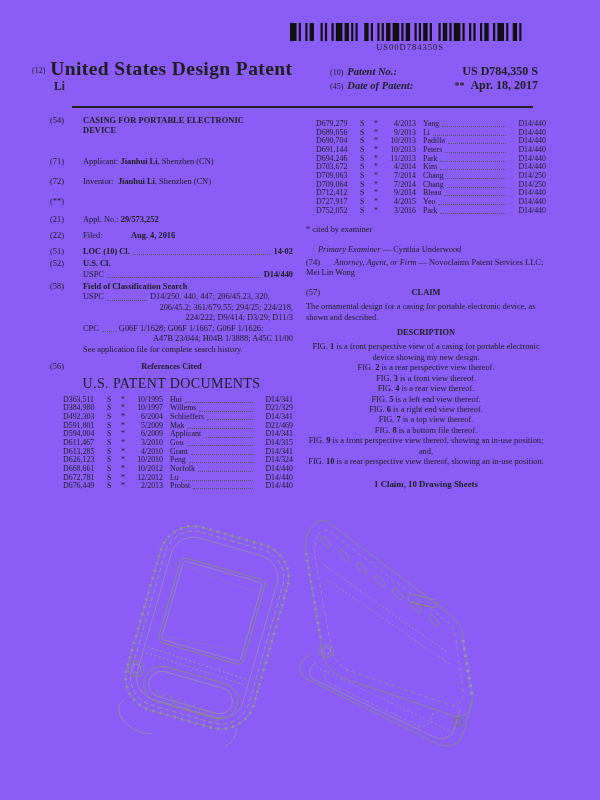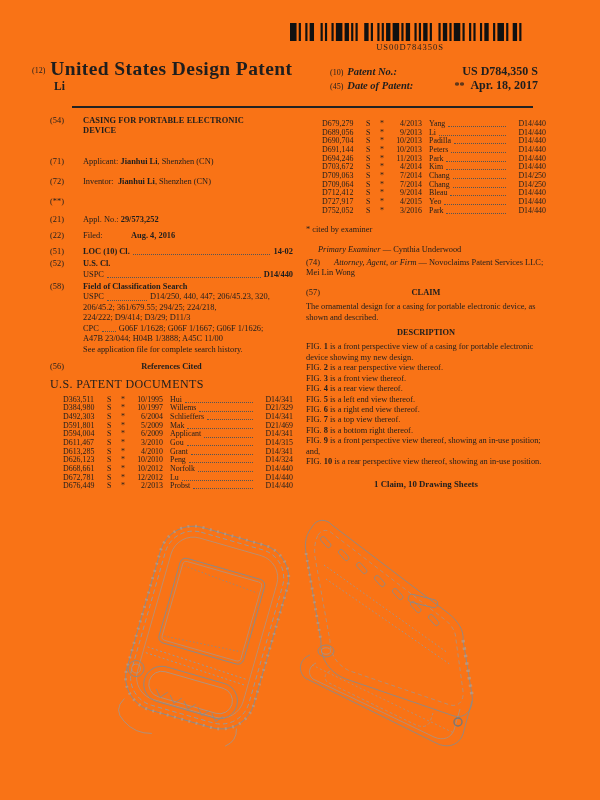--- a/index.html
+++ b/index.html
@@ -1,16 +1,16 @@
 <!DOCTYPE html>
 <html><head>
 <meta charset="utf-8">
 <style>
   html,body{margin:0;padding:0;background:#ffffff;}
-  .page{position:relative;width:600px;height:800px;background:#f97316;overflow:hidden;
+  .page{position:relative;width:600px;height:800px;background:#8b5cf6;overflow:hidden;
         font-family:"Liberation Serif",serif;color:#1e1e1e;}
   
   .barcode-wrap{position:absolute;left:290px;top:23px;width:240px;text-align:center;}
   .barcode-bars{display:block;width:238px;height:18px;}
   .barcode-text{font-size:8.5px;letter-spacing:1px;margin-top:1px;}
   
   .masthead{position:absolute;left:32px;top:58px;width:506px;display:flex;justify-content:space-between;}
   .mh-left{width:292px;}
   .mh-titlerow{display:flex;align-items:flex-start;}
   .mh-code{font-size:8px;margin-top:8px;margin-right:5px;flex:none;}
@@ -31,39 +31,39 @@
   .entry .code{width:33px;flex:none;}
   .entry .body{flex:1;}
   .bold{font-weight:bold;}
   .title-text{font-weight:bold;max-width:172px;letter-spacing:0.1px;}
   .kv{display:flex;}
   .kv .k{width:48px;flex:none;}
   .flexline{display:flex;}
   .lead{flex:1;border-bottom:1.2px dotted #555;margin:0 3px 2px 3px;min-width:6px;}
   .lead-fixed{border-bottom:1.2px dotted #555;margin:0 3px 2px 3px;}
   .w44{width:40px;} .w16{width:14px;}
-  .rline{}
+  .rline{text-align:right;}
   .center-head{position:relative;text-align:center;margin-bottom:7px;}
   .center-head .code-abs{position:absolute;left:0;top:0;}
-  .subhead{text-align:left;font-size:12px;letter-spacing:0.4px;margin-bottom:6px;}
+  .subhead{text-align:center;font-size:14px;letter-spacing:0.4px;margin-bottom:6px;}
   
   .rows{margin-left:13px;}
   .prow{display:flex;font-size:7.9px;line-height:8.65px;white-space:nowrap;}
   .c-no{width:44px;flex:none;}
   .c-kind{width:10px;flex:none;}
   .c-star{width:12px;flex:none;text-align:center;}
   .c-date{width:34px;flex:none;text-align:right;margin-right:7px;}
   .c-name{flex:none;}
   .c-lead{flex:1;border-bottom:1.1px dotted #555;margin:0 2px 1.5px 3px;min-width:5px;}
   .c-cls{width:38px;flex:none;text-align:right;}
   .cited-note{margin:10px 0 9px 0;}
   .staff{margin-bottom:3px;}
   .staff i{font-style:italic;margin-left:12px;}
   .claim-text{margin-bottom:5px;}
-  .figline{margin:0;}
+  .figline{margin:0;text-align:center;}
   .sheets{font-weight:bold;text-align:center;margin-top:12px;font-size:8.8px;}
   
   .figs{position:absolute;left:0;top:497px;width:600px;height:303px;}
   .figsvg{position:absolute;}
   .fig-front{left:100px;top:6px;}
   .fig-rear{left:296px;top:16px;}
 </style>
 </head>
 <body>
 
@@ -323,21 +323,21 @@
           <span class="c-star">*</span>
           <span class="c-date">2/2013</span>
           <span class="c-name">Probst</span>
           <span class="c-lead"></span>
           <span class="c-cls">D14/440</span>
         </div>
       </div>
   </div>
 
   <div class="col col-right">
-    <div class="rows" id="right-rows" style="margin-left:16px;margin-top:4px">
+    <div class="rows" id="right-rows" style="margin-left:10px;margin-top:4px">
         <div class="prow">
           <span class="c-no">D679,279</span>
           <span class="c-kind">S</span>
           <span class="c-star">*</span>
           <span class="c-date">4/2013</span>
           <span class="c-name">Yang</span>
           <span class="c-lead"></span>
           <span class="c-cls">D14/440</span>
         </div>
         <div class="prow">
@@ -454,21 +454,21 @@
       <b>DESCRIPTION</b>
     </div>
     <div id="figs">
         <div class="figline"><span>FIG. </span><b>1</b><span> is a front perspective view of a casing for portable electronic device showing my new design.</span></div>
         <div class="figline"><span>FIG. </span><b>2</b><span> is a rear perspective view thereof.</span></div>
         <div class="figline"><span>FIG. </span><b>3</b><span> is a front view thereof.</span></div>
         <div class="figline"><span>FIG. </span><b>4</b><span> is a rear view thereof.</span></div>
         <div class="figline"><span>FIG. </span><b>5</b><span> is a left end view thereof.</span></div>
         <div class="figline"><span>FIG. </span><b>6</b><span> is a right end view thereof.</span></div>
         <div class="figline"><span>FIG. </span><b>7</b><span> is a top view thereof.</span></div>
-        <div class="figline"><span>FIG. </span><b>8</b><span> is a bottom right thereof.</span></div>
+        <div class="figline"><span>FIG. </span><b>8</b><span> is a bottom file thereof.</span></div>
         <div class="figline"><span>FIG. </span><b>9</b><span> is a front perspective view thereof, showing an in-use position; and,</span></div>
         <div class="figline"><span>FIG. </span><b>10</b><span> is a rear perspective view thereof, showing an in-use position.</span></div>
       </div>
 
     <div class="sheets">1 Claim, 10 Drawing Sheets</div>
   </div>
 
   <div class="figs">
 
     <svg class="figsvg fig-front" width="200" height="275" viewBox="0 0 200 275">

